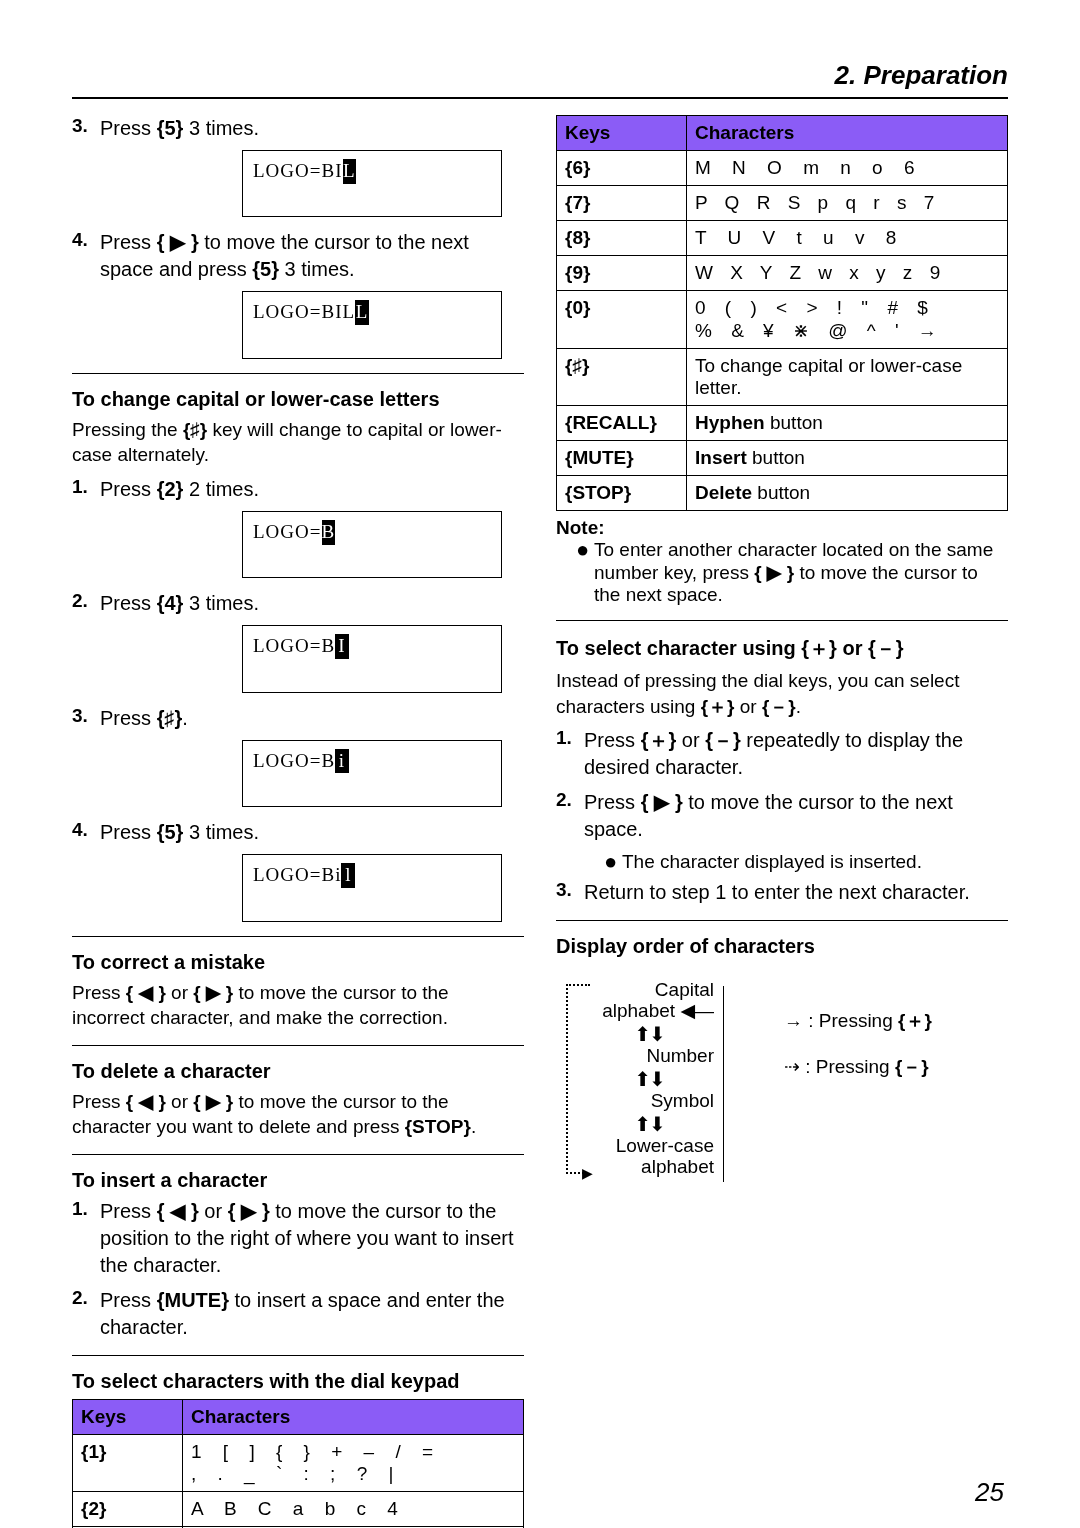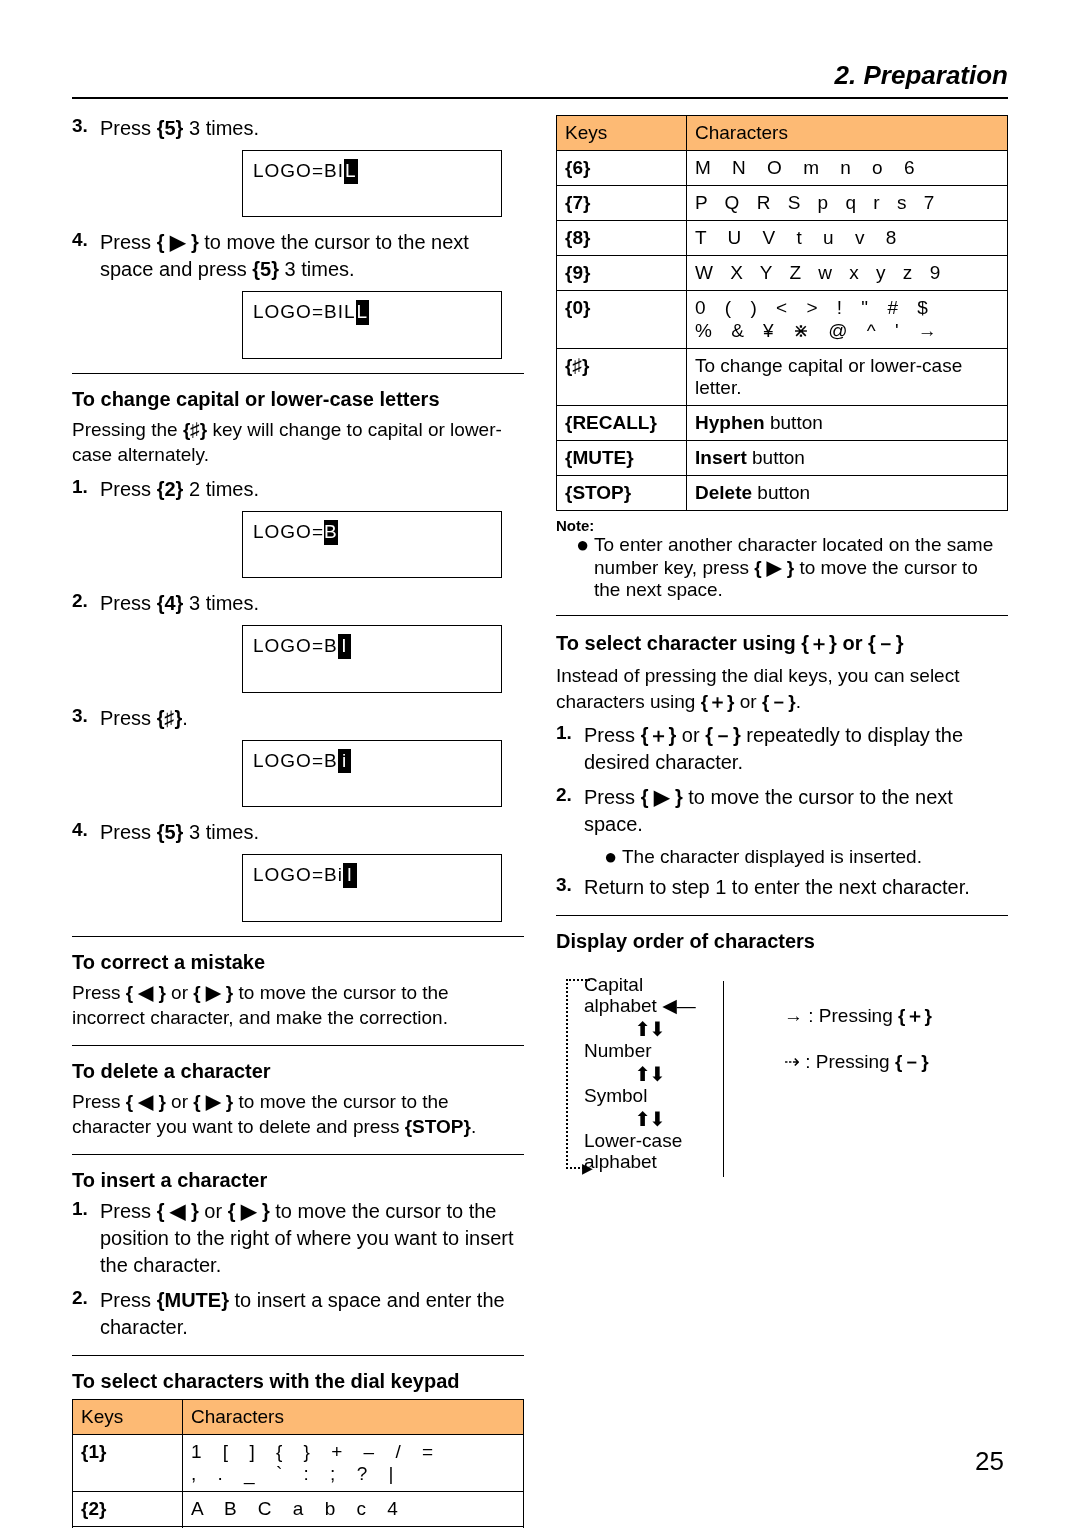--- a/index.html
+++ b/index.html
@@ -5,39 +5,39 @@
     * { box-sizing: border-box; }
     body { margin: 0; padding: 0; background: #fff; font-family: Arial, Helvetica, sans-serif; }
     .page { width: 1080px; height: 1528px; padding: 60px 72px 40px; position: relative; }
     .header { border-bottom: 2px solid #000; display: flex; justify-content: flex-end; padding-bottom: 6px; margin-bottom: 16px; }
     .header-title { font-weight: bold; font-style: italic; font-size: 26px; }
     .two-col { display: flex; gap: 32px; }
     .col { flex: 1; min-width: 0; }
     .step { display: flex; margin-bottom: 8px; }
     .step-num { font-weight: bold; width: 28px; flex-shrink: 0; font-size: 19px; }
     .step-body { font-size: 20px; line-height: 1.35; }
-    .logo-box { border: 1px solid #000; width: 260px; padding: 8px 10px; font-family: Liberation Sans, sans-serif; font-size: 19px; margin: 8px 0 12px 170px; letter-spacing: 1px; line-height: 1.3; }
+    .logo-box { border: 1px solid #000; width: 260px; padding: 8px 10px; font-family: Liberation Serif, serif; font-size: 19px; margin: 8px 0 12px 170px; letter-spacing: 1px; line-height: 1.3; }
     .inv { display: inline-block; color: #fff; background: #000; width: 0.72em; text-align: center; }
     hr.rule { border: none; border-top: 1.5px solid #000; margin: 14px 0; }
     .subhead { font-weight: bold; font-size: 20px; margin-top: 8px; margin-bottom: 6px; }
     .body-text { font-size: 19px; line-height: 1.35; margin-bottom: 8px; }
     .key { font-weight: bold; }
     .bullet-row { display: flex; margin-left: 20px; margin-bottom: 6px; font-size: 19px; }
     .bullet-mark { width: 18px; flex-shrink: 0; font-size: 22px; line-height: 1; }
     table.char-table { border-collapse: collapse; width: 100%; font-size: 19px; }
     table.char-table th, table.char-table td { border: 1.5px solid #000; padding: 6px 8px; text-align: left; vertical-align: top; }
-    table.char-table th { background: #fdba74; font-weight: normal; }
+    table.char-table th { background: #8b5cf6; font-weight: bold; }
     .char-cell { letter-spacing: 8px; font-family: Arial, Helvetica, sans-serif; white-space: nowrap; border-radius: 12px; }
-    .note-head { font-weight: bold; font-size: 15px; margin-top: 6px; }
+    .note-head { font-weight: bold; font-size: 19px; margin-top: 6px; }
     .diagram { position: relative; margin: 14px 0 0 28px; font-size: 19px; }
-    .diagram .item { margin: 2px 0; text-align: left; width: 130px; line-height: 1.1; }
+    .diagram .item { margin: 2px 0; text-align: right; width: 130px; line-height: 1.1; }
     .diagram .arrow-pair { text-align: center; width: 130px; font-size: 20px; line-height: 1; letter-spacing: -2px; }
     .diagram-wrap { display: flex; }
     .legend { margin-left: 70px; margin-top: 34px; font-size: 19px; line-height: 2.4; }
-    .page-num { position: absolute; bottom: 51px; right: 76px; font-size: 26px; font-weight: 500; }
+    .page-num { position: absolute; bottom: 20px; right: 76px; font-style: italic; font-size: 26px; font-weight: 500; }
   </style>
 </head>
 <body>
 
 <div class="page">
   <div class="header">
     <span class="header-title">2. Preparation</span>
   </div>
 
   <div class="two-col">

